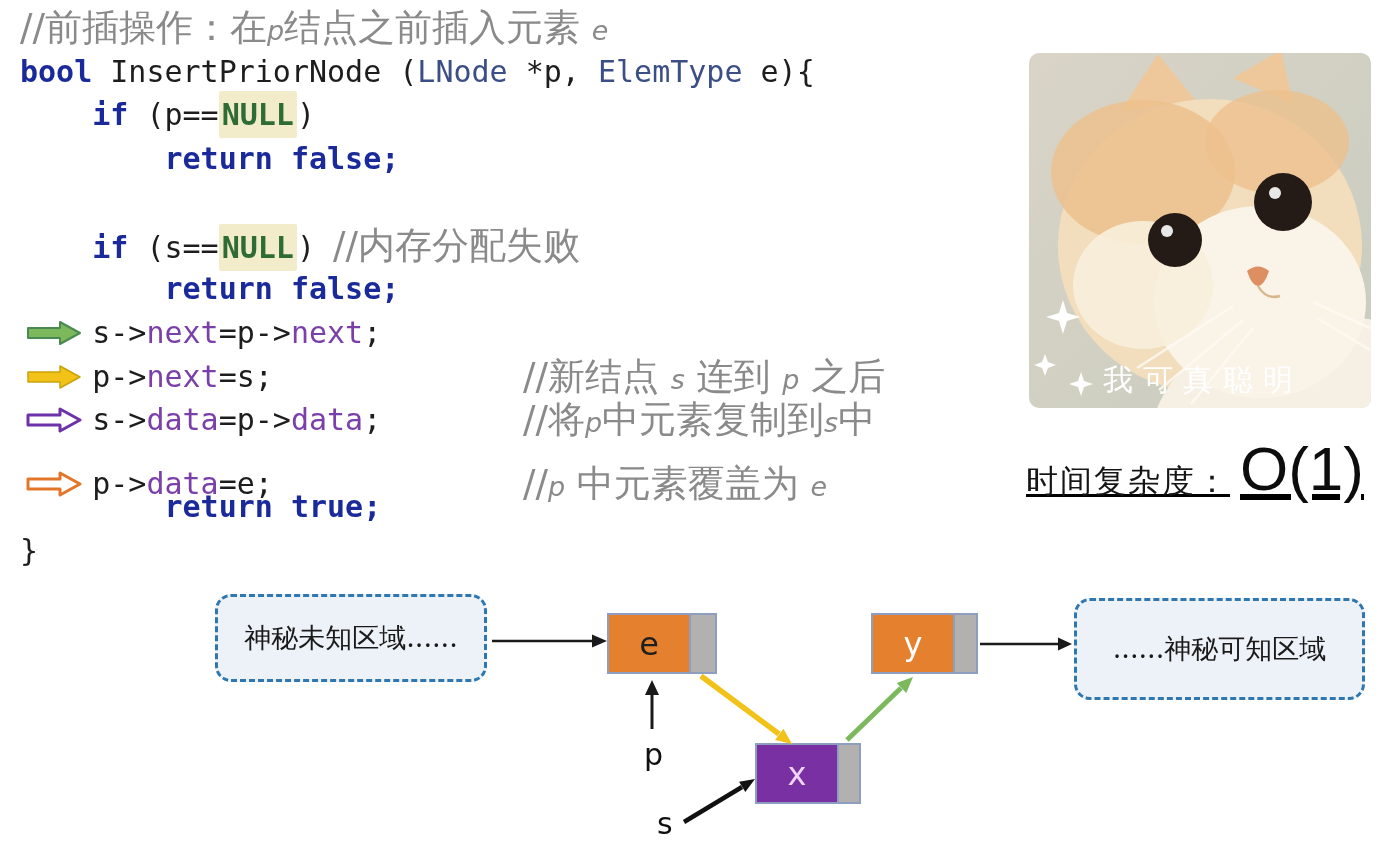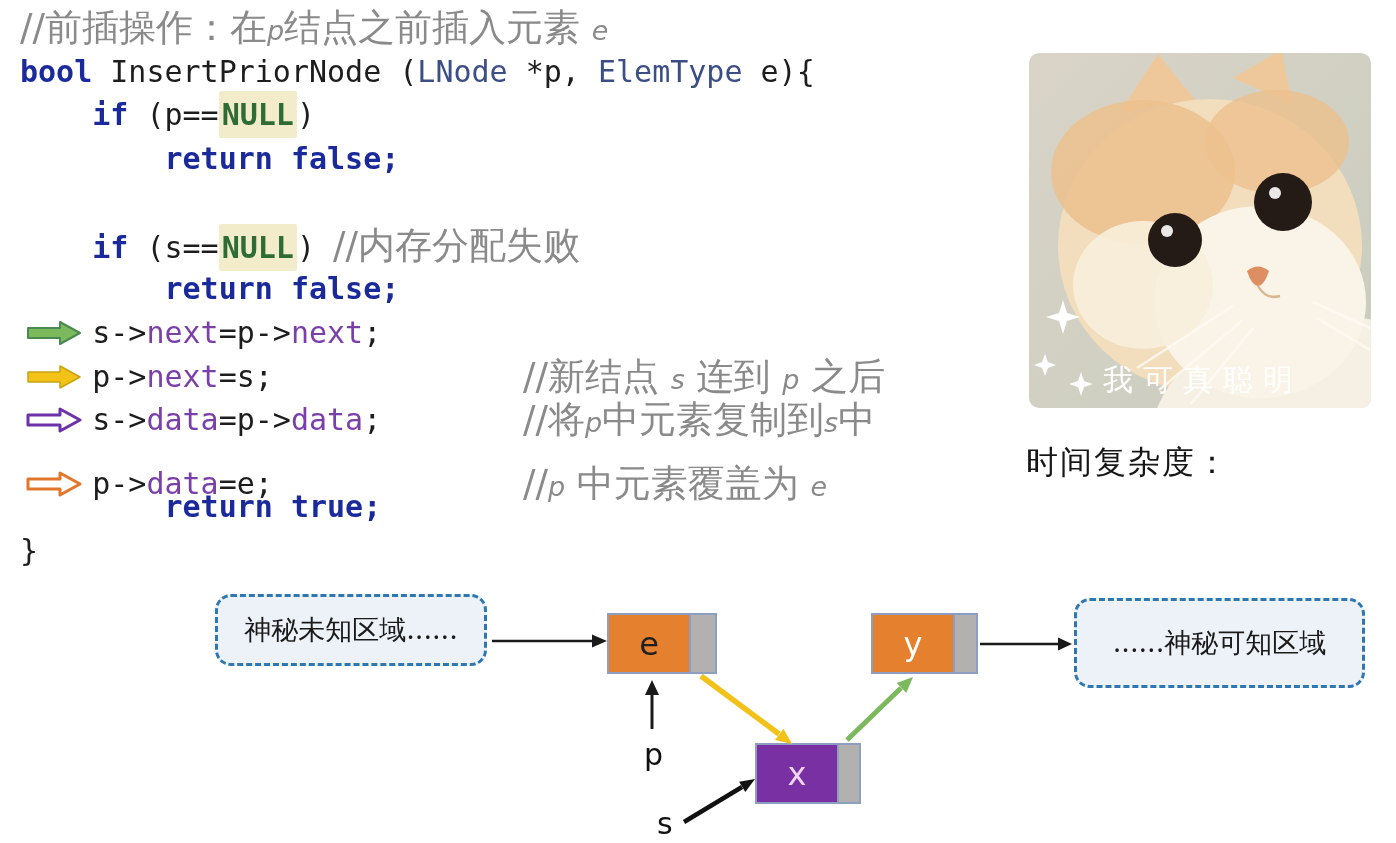--- a/index.html
+++ b/index.html
@@ -15,21 +15,21 @@
   .s-type{color:var(--type);}
   .s-null{color:var(--nullc);font-weight:bold;background:var(--hl);padding:6px 3px;border-radius:2px;}
   .s-hlt{color:var(--type);background:var(--hl);padding:1px 3px;border-radius:2px;}
   .s-field{color:var(--field);}
   .s-cmt{color:var(--cmt);font-family:"DejaVu Sans","Liberation Sans",sans-serif;font-size:37px;}
   .s-cmt-i{color:var(--cmt);font-family:"DejaVu Sans","Liberation Sans",sans-serif;font-size:27px;font-style:italic;}
   .cmt-abs{position:absolute;left:503px;top:0;white-space:pre;}
   .arrow{position:absolute;left:6px;top:9px;width:56px;height:26px;}
 
   
-  .tc{position:absolute;left:1026px;top:441px;display:flex;align-items:flex-end;gap:10px;}
+  .tc{position:absolute;left:1026px;top:441px;display:flex;align-items:flex-end;gap:10px;text-decoration:underline;}
   .tc-label{font-family:"DejaVu Serif","Liberation Serif",serif;font-size:32px;color:#161616;letter-spacing:2px;}
   .tc-value{font-family:"Liberation Sans","DejaVu Sans",sans-serif;font-size:62px;color:#0d0d0d;margin-top:-8px;}
 
   
   .dash-box{position:absolute;box-sizing:border-box;border:3.5px dashed var(--dash);border-radius:16px;
             background:var(--dashfill);display:flex;align-items:center;justify-content:center;
             font-family:"DejaVu Serif","Liberation Serif",serif;font-size:27px;color:#1a1a1a;white-space:nowrap;}
   .node{position:absolute;display:flex;}
   .node .cell{box-sizing:border-box;border:2px solid var(--nodeborder);display:flex;align-items:center;justify-content:center;}
   .node .data{width:84px;height:61px;font-size:32px;}
@@ -105,26 +105,27 @@
         <path d="M38 250 l4 13 13 4 -13 4 -4 13 -4 -13 -13 -4 13 -4 z"></path>
         <path d="M20 304 l3 8 8 3 -8 3 -3 8 -3 -8 -8 -3 8 -3 z"></path>
         <path d="M56 322 l3 9 9 3 -9 3 -3 9 -3 -9 -9 -3 9 -3 z"></path>
       </g>
       <text x="178" y="340" text-anchor="middle" font-size="30" letter-spacing="10" fill="#ffffff" style="font-family:'DejaVu Serif','Liberation Serif',serif;">我可真聪明</text>
     </g>
   </svg>
 
   <div class="tc">
     <span class="tc-label">时间复杂度：</span>
+    <span class="tc-value">O(1)</span>
   </div>
 
-  <div class="dash-box" style="left:215px;top:594px;width:272px;height:72px;">
+  <div class="dash-box" style="left:215px;top:594px;width:272px;height:88px;">
     <span>神秘未知区域......</span>
   </div>
-  <div class="dash-box" style="left:1074px;top:598px;width:291px;height:90px;">
+  <div class="dash-box" style="left:1074px;top:598px;width:291px;height:102px;">
     <span>......神秘可知区域</span>
   </div>
 
   <div class="node" style="left:607px;top:613px;">
     <div class="cell data" style="background:var(--orange);color:#1f1f1f;">
       <span>e</span>
     </div>
     <div class="cell ptr" style="width:26px;"></div>
   </div>
 

